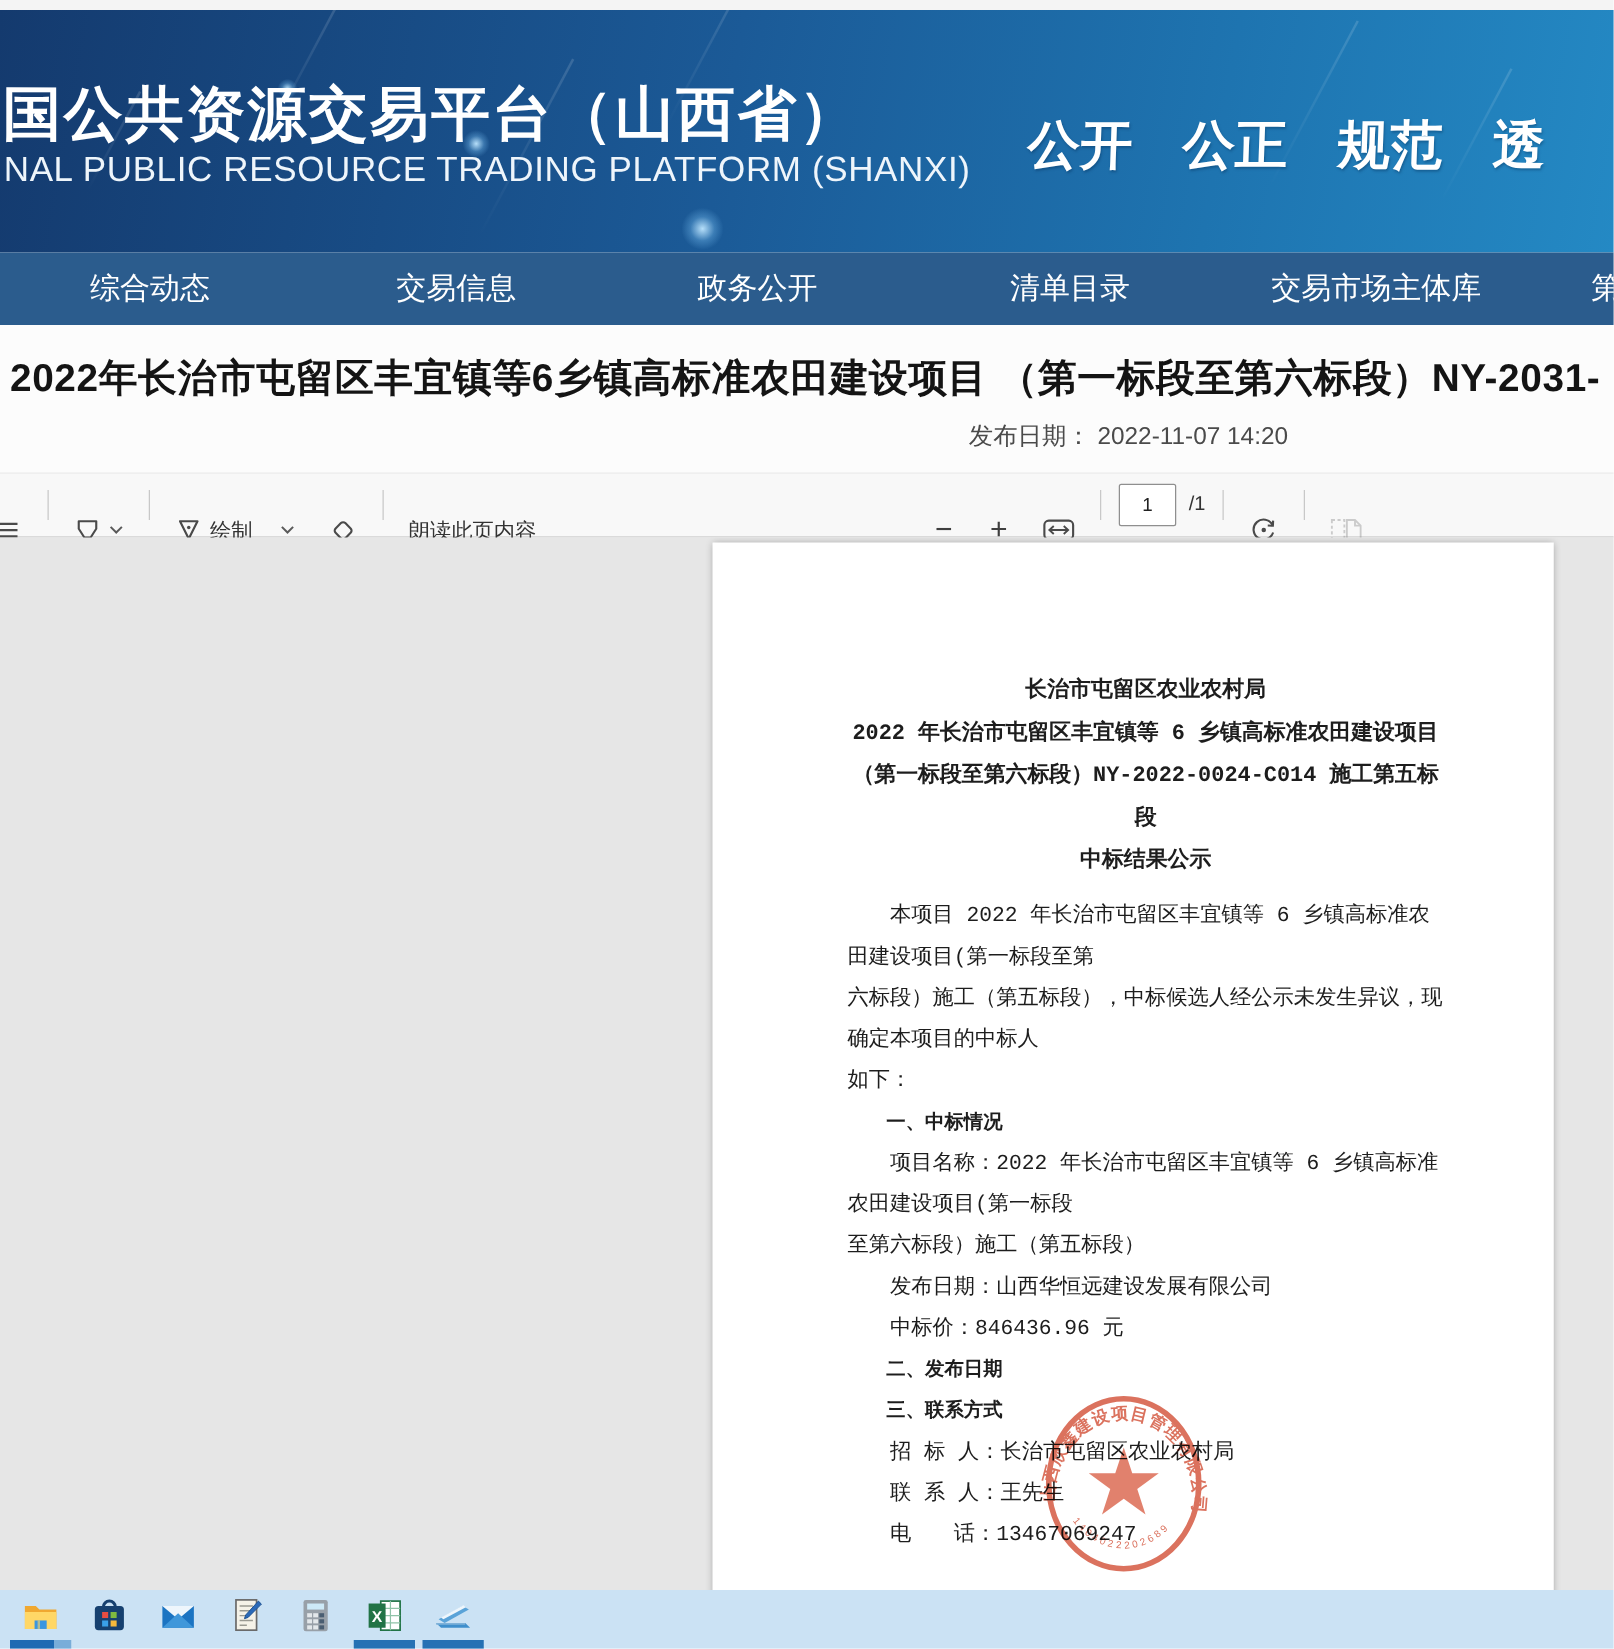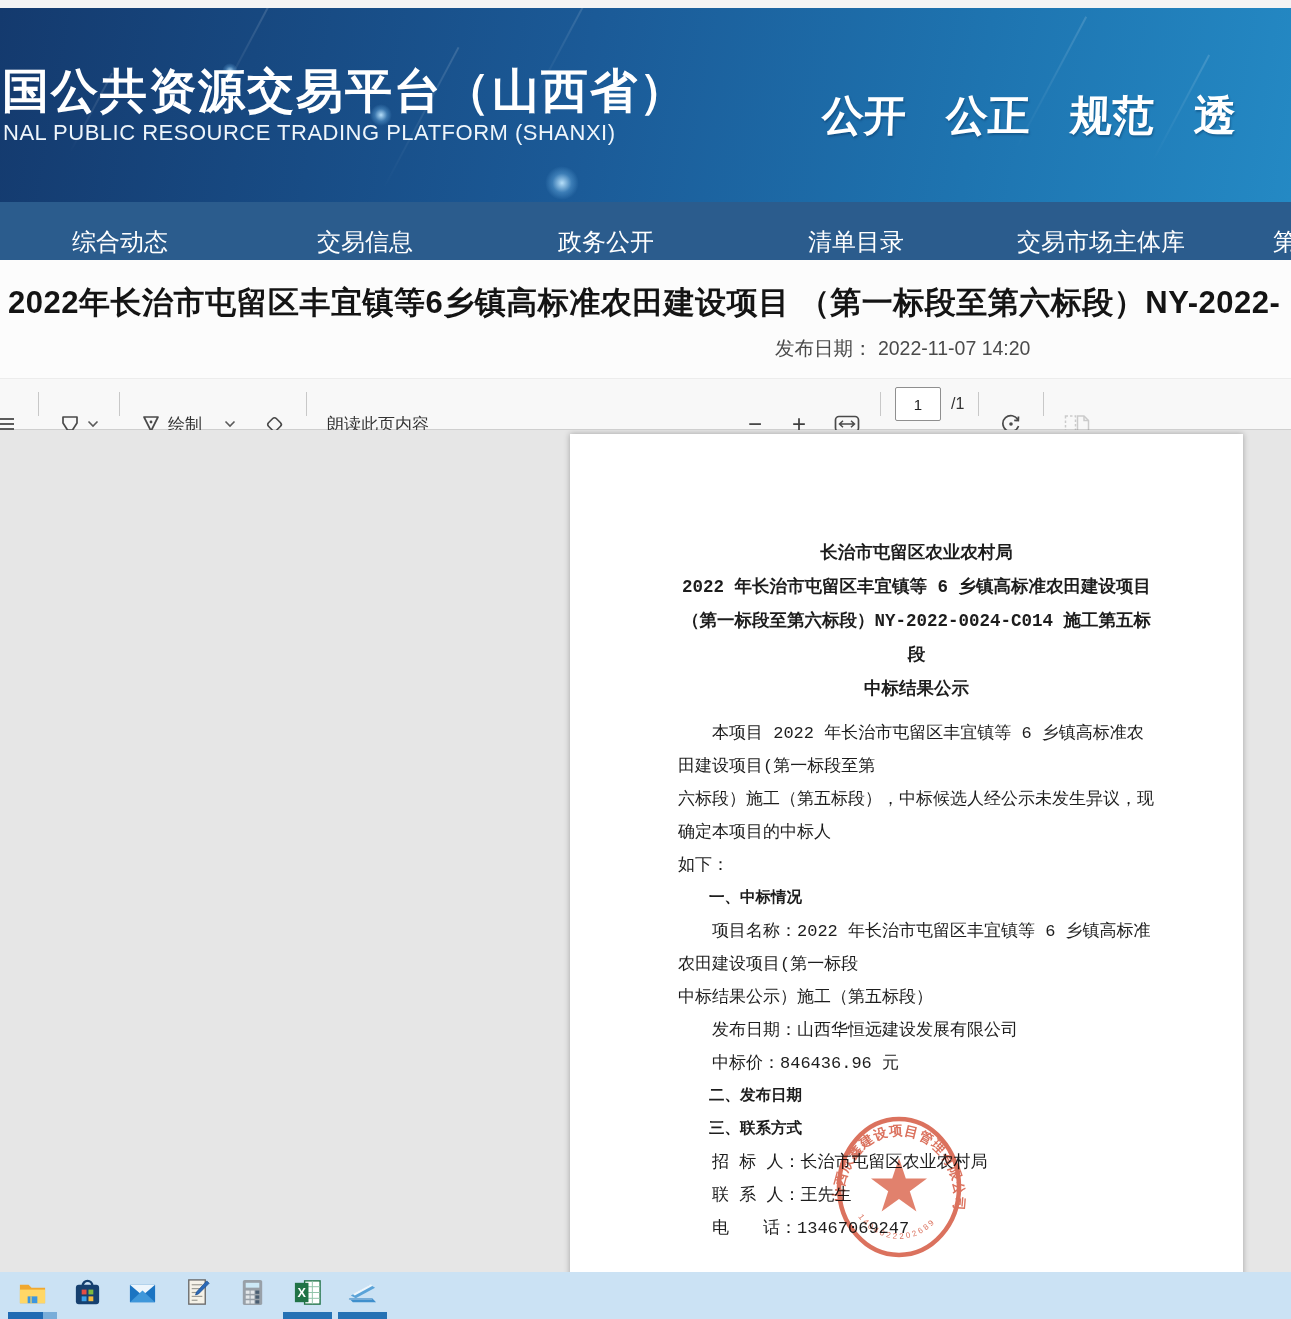--- a/index.html
+++ b/index.html
@@ -12,28 +12,28 @@
   .site-header { position:relative; height:194px; overflow:hidden;
     background:linear-gradient(100deg,#143a6e 0%,#1b5a97 45%,#1e74b0 75%,#2489c4 100%);padding-left:14px; }
   .streak { position:absolute; background:linear-gradient(180deg,rgba(255,255,255,.14),rgba(255,255,255,0)); width:2px; height:120px; transform:rotate(28deg); }
   .s1{left:240px;top:-10px} .s2{left:420px;top:30px;height:160px} .s3{left:560px;top:-20px}
   .s4{left:1050px;top:0;height:150px} .s5{left:1180px;top:40px} .s6{left:90px;top:60px;height:90px}
   .glow { position:absolute; border-radius:50%; background:radial-gradient(circle,rgba(190,230,255,.95) 0%,rgba(120,190,240,.35) 40%,rgba(120,190,240,0) 70%); }
   .g1{left:545px;top:500%;width:34px;height:34px;top:158px;}
   .g2{left:370px;top:96px;width:22px;height:22px;}
   .g3{left:222px;top:55px;width:16px;height:16px;}
   .header-title-cn { position:absolute; left:2px; top:52px; color:#fff; font-size:47px; font-weight:bold; letter-spacing:2px; white-space:nowrap; }
-  .header-title-en { position:absolute; left:3px; top:112px; color:#eef5fb; font-size:22px; letter-spacing:.5px; white-space:nowrap; }
+  .header-title-en { position:absolute; left:3px; top:112px; color:#eef5fb; font-size:28px; letter-spacing:.5px; white-space:nowrap; }
   .slogans { position:absolute; left:822px; top:80px; display:flex; gap:40px; color:#fff;
     font-family:"DejaVu Serif","Liberation Serif",serif; font-size:42px; font-weight:bold; white-space:nowrap;
     text-shadow:1px 2px 2px rgba(0,40,80,.35); transform:skewX(-2deg); }
 
   
   .main-nav { position:relative; height:58px; background:#2b5c8d; }
-  .nav-item { position:absolute; top:11px; height:58px; line-height:58px; transform:translateX(-50%);
+  .nav-item { position:absolute; top:0; height:58px; line-height:58px; transform:translateX(-50%);
     color:#fff; font-size:24px; white-space:nowrap; cursor:pointer; }
   .n0{left:120px} .n1{left:365px} .n2{left:606px} .n3{left:856px} .n4{left:1101px} .n5{left:1285px}
 
   
   .article-head { position:relative; height:118px; background:#fcfcfc; }
   .article-title { position:absolute; left:8px; top:22px; font-size:31px; font-weight:bold; color:#141414; white-space:nowrap; letter-spacing:.5px; }
   .publish-row { position:absolute; left:775px; top:75px; font-size:19.5px; color:#4a4a4a; white-space:nowrap; }
 
   
   .pdf-toolbar { position:relative; height:52px; background:#f8f8f8; border-top:1px solid #ececec; border-bottom:1px solid #cfcfcf; color:#3f3f3f; }
@@ -98,21 +98,21 @@
 <nav class="main-nav">
   <span class="nav-item n0">综合动态</span>
   <span class="nav-item n1">交易信息</span>
   <span class="nav-item n2">政务公开</span>
   <span class="nav-item n3">清单目录</span>
   <span class="nav-item n4">交易市场主体库</span>
   <span class="nav-item n5">第</span>
 </nav>
 
 <section class="article-head">
-  <div class="article-title">2022年长治市屯留区丰宜镇等6乡镇高标准农田建设项目 （第一标段至第六标段）NY-2022-</div>
+  <div class="article-title">2022年长治市屯留区丰宜镇等6乡镇高标准农田建设项目 （第一标段至第六标段）NY-2031-</div>
   <div class="publish-row">
     <span>发布日期：</span>
     <span>2022-11-07 14:20</span>
   </div>
 </section>
 
 <div class="pdf-toolbar">
   <div class="tb-left">
     <span class="tb-btn">
       <svg class="icon-svg" width="20" height="20" viewBox="0 0 20 20">
@@ -190,21 +190,21 @@
     <div class="doc">
       <div class="doc-h">长治市屯留区农业农村局</div>
       <div class="doc-h">2022 年长治市屯留区丰宜镇等 6 乡镇高标准农田建设项目</div>
       <div class="doc-h">（第一标段至第六标段）NY-2022-0024-C014 施工第五标段</div>
       <div class="doc-h">中标结果公示</div>
       <div class="doc-line indent first-body">本项目 2022 年长治市屯留区丰宜镇等 6 乡镇高标准农田建设项目(第一标段至第</div>
       <div class="doc-line">六标段）施工（第五标段），中标候选人经公示未发生异议，现确定本项目的中标人</div>
       <div class="doc-line">如下：</div>
       <div class="doc-line sec">一、中标情况</div>
       <div class="doc-line indent">项目名称：2022 年长治市屯留区丰宜镇等 6 乡镇高标准农田建设项目(第一标段</div>
-      <div class="doc-line">中标结果公示）施工（第五标段）</div>
+      <div class="doc-line">至第六标段）施工（第五标段）</div>
       <div class="doc-line indent">发布日期：山西华恒远建设发展有限公司</div>
       <div class="doc-line indent">中标价：846436.96 元</div>
       <div class="doc-line sec">二、发布日期</div>
       <div class="doc-line sec">三、联系方式</div>
       <div class="doc-line indent">招 标 人：长治市屯留区农业农村局</div>
       <div class="doc-line indent">联 系 人：王先生</div>
       <div class="doc-line indent">电　　话：13467069247</div>
       <div class="spacer"></div>
 
     </div>

